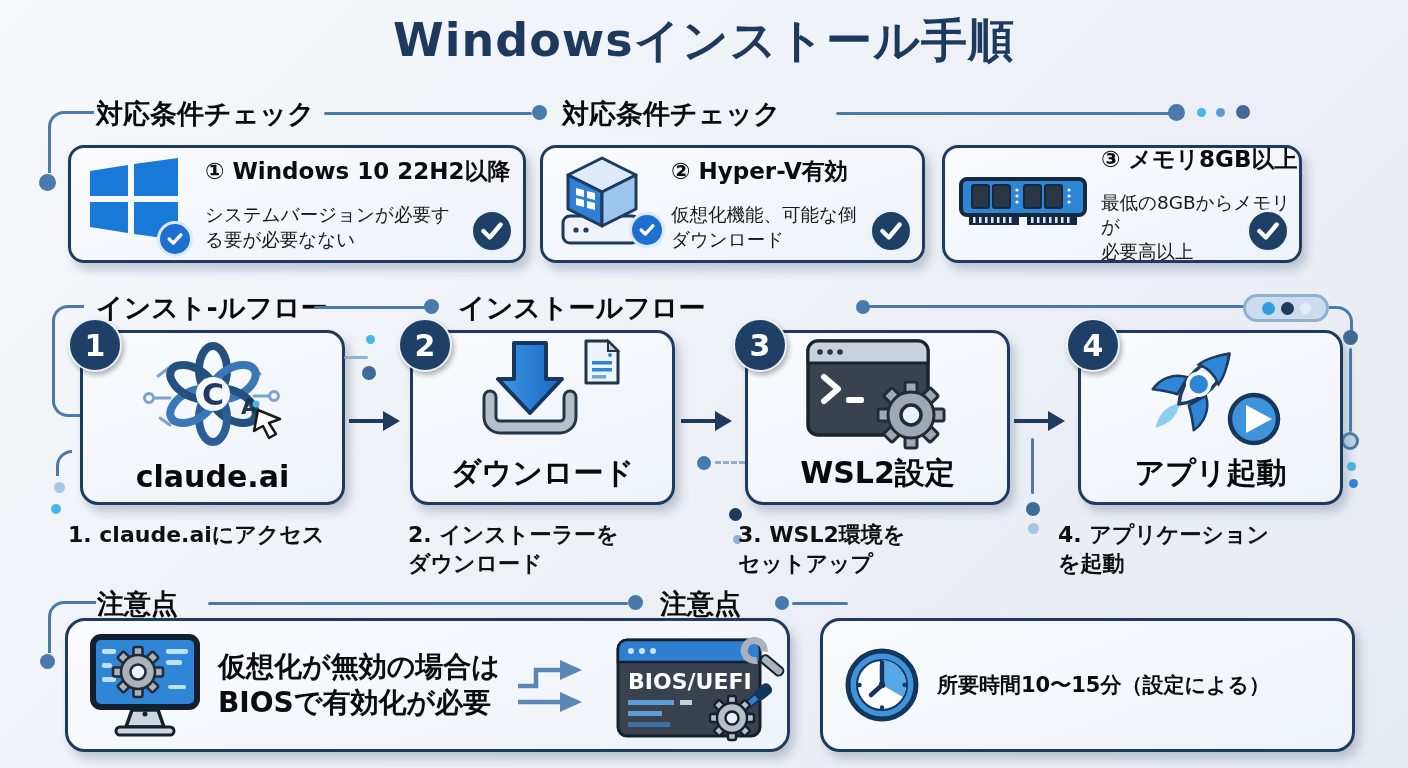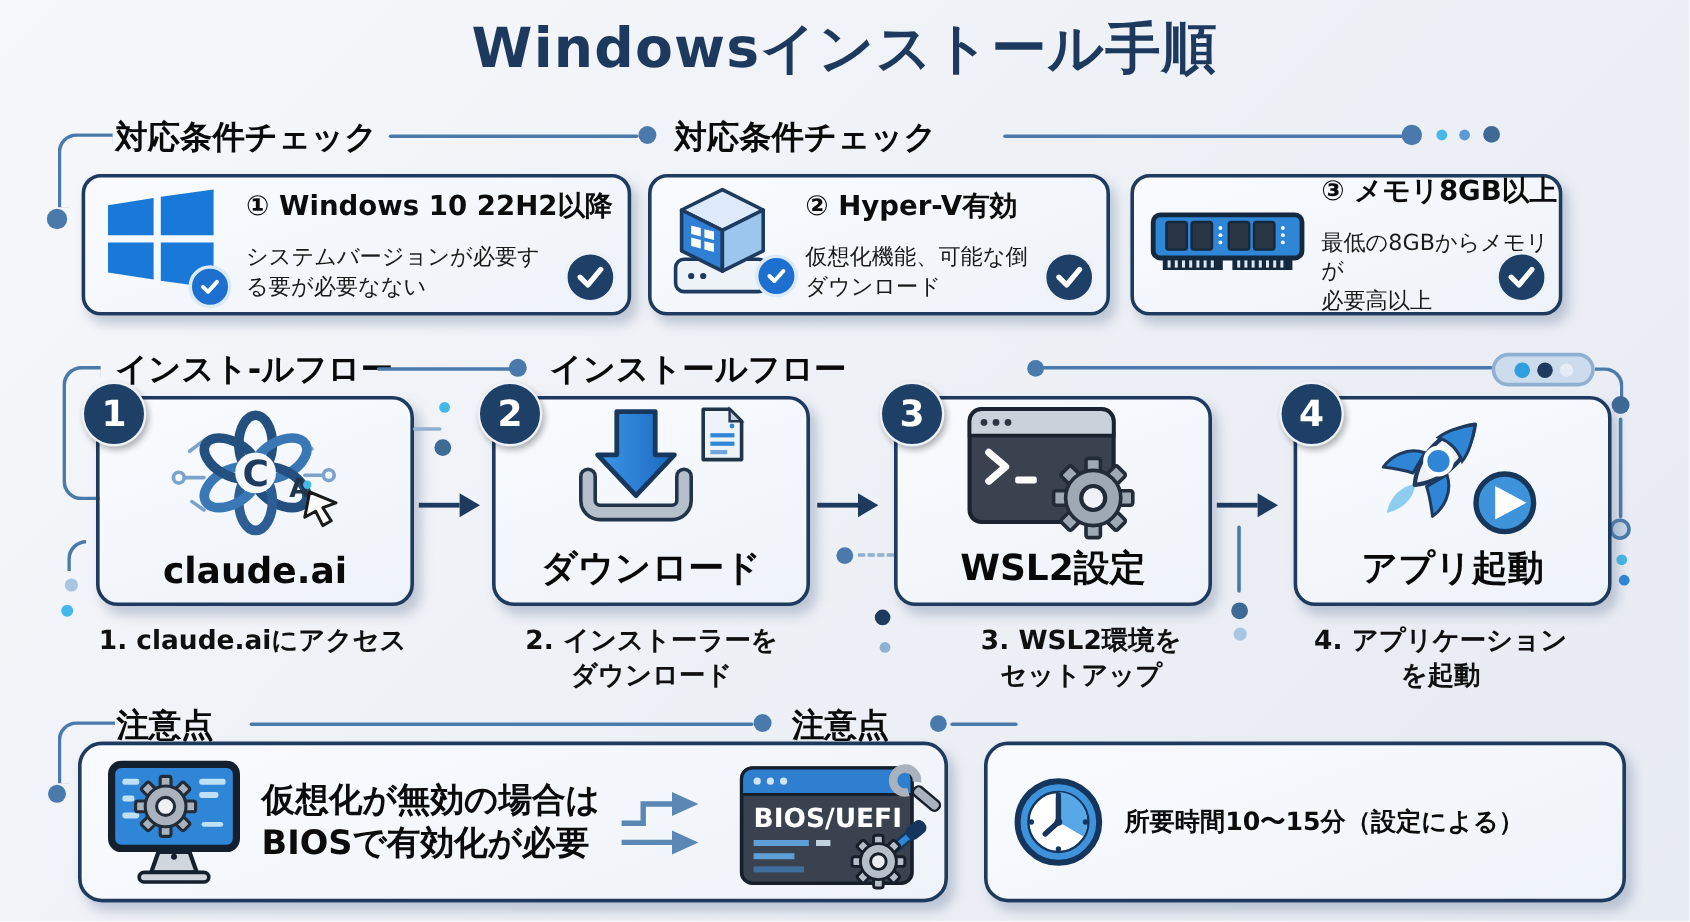--- a/index.html
+++ b/index.html
@@ -27,21 +27,21 @@
     background:#1e3f66; border:3px solid #edf2f8; display:flex; align-items:center; justify-content:center; }
   .flow-card { top:330px; width:265px; height:175px; border-radius:18px;
     display:flex; flex-direction:column; align-items:center; justify-content:flex-end; padding-bottom:8px; }
   .num-badge { position:absolute; left:-15px; top:-15px; width:54px; height:54px; border-radius:50%;
     background:#1e3f66; color:#fff; font-size:30px; font-weight:800;
     display:flex; align-items:center; justify-content:center; box-shadow:2px 3px 5px rgba(0,0,0,.3);
     border:2px solid #edf2f8; }
   .flow-icon { flex:1; display:flex; align-items:center; justify-content:center; width:100%; }
   .flow-label { font-size:30px; font-weight:800; color:#090909; }
   .flow-caption { position:absolute; top:520px; font-size:22px; font-weight:800; color:#101010;
-    text-align:center; line-height:1.32; }
+    line-height:1.32; }
   .harrow { position:absolute; top:411px; display:flex; align-items:center; }
   .harrow .shaft { width:34px; height:4px; background:#1e3a5f; }
   .harrow .head { width:0; height:0; border-left:17px solid #1e3a5f;
     border-top:10px solid transparent; border-bottom:10px solid transparent; }
   .pill { position:absolute; background:#ccdcec; border:3px solid #8fb0d0; border-radius:15px;
     display:flex; align-items:center; justify-content:center; gap:6px; }
   .note-card { top:618px; height:134px; display:flex; align-items:center; padding:0 20px; gap:16px; border-radius:20px; }
   .note-text { font-size:28px; font-weight:800; color:#0c0c0c; line-height:1.3; white-space:nowrap; }
   .time-text { font-size:21px; font-weight:800; color:#0c0c0c; white-space:nowrap; }
   .curve-tr { position:absolute; border-top:3px solid #4a7aab; border-right:3px solid #4a7aab;
@@ -341,21 +341,21 @@
   <div class="dot" style="left:51px;top:504px;width:10px;height:10px;background:#45b8ea"></div>
 
   <div class="flow-caption" style="left:68px;width:285px">
     <div>1. claude.aiにアクセス</div>
       <div></div>
   </div>
   <div class="flow-caption" style="left:408px;width:270px">
     <div>2. インストーラーを</div>
       <div>ダウンロード</div>
   </div>
-  <div class="flow-caption" style="left:761px;width:280px">
+  <div class="flow-caption" style="left:738px;width:280px">
     <div>3. WSL2環境を</div>
       <div>セットアップ</div>
   </div>
   <div class="flow-caption" style="left:1058px;width:285px">
     <div>4. アプリケーション</div>
       <div>を起動</div>
   </div>
 
   <div class="sec-header" style="left:97px;top:586px">注意点</div>
   <div class="hline" style="left:208px;top:602px;width:420px"></div>

